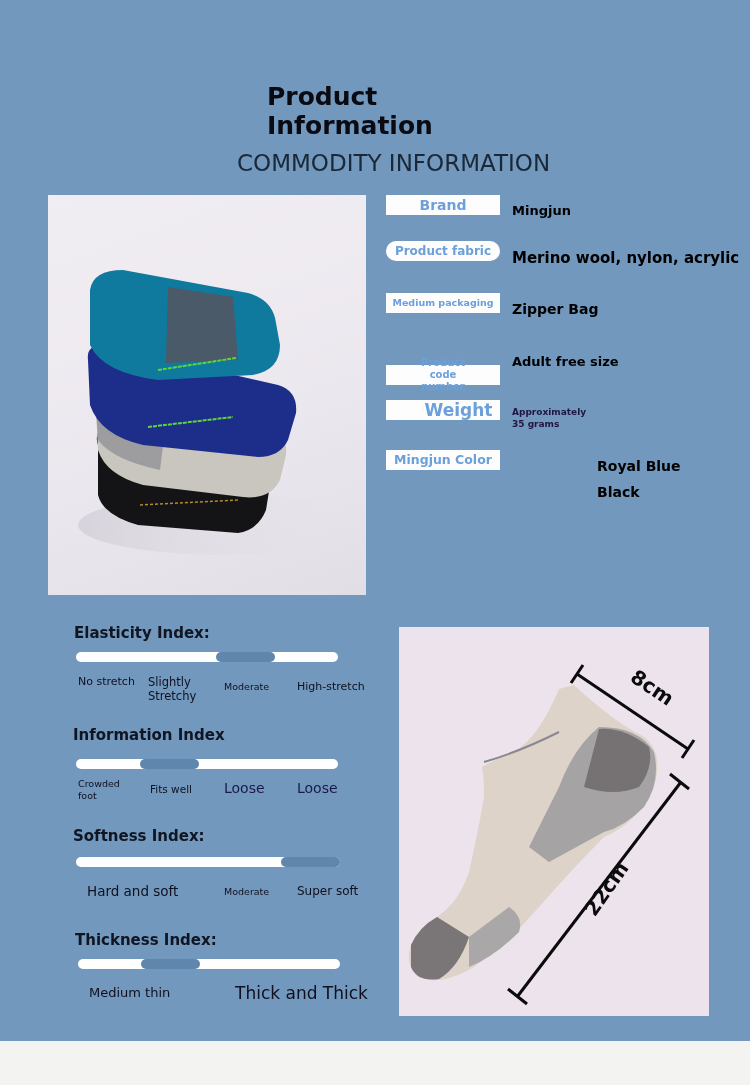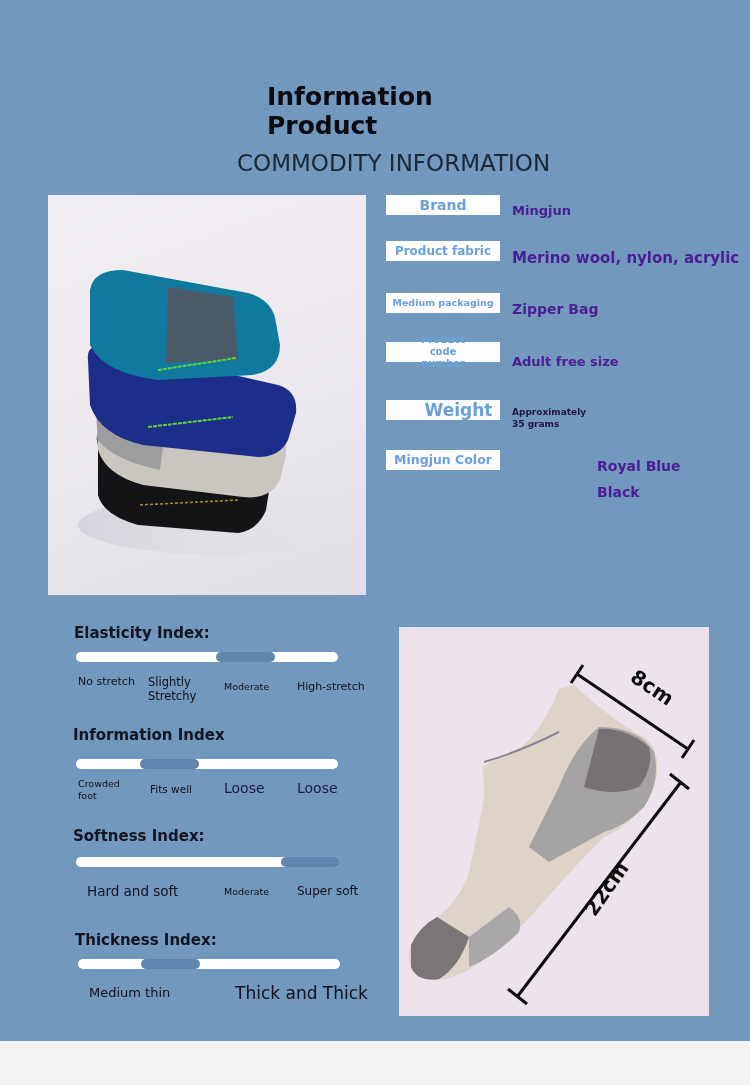--- a/index.html
+++ b/index.html
@@ -3,35 +3,35 @@
 <meta charset="utf-8">
 <style>
   html,body{margin:0;padding:0;}
   body{width:750px;height:1085px;background:#f3f3f1;font-family:"DejaVu Sans",sans-serif;position:relative;overflow:hidden;}
   .page{position:absolute;left:0;top:0;width:750px;height:1041px;background:#7298bd;}
   .title{position:absolute;left:267px;top:82px;font-size:25px;font-weight:bold;line-height:29px;color:#0a0a12;}
   .subtitle{position:absolute;left:237px;top:150px;font-size:23px;color:#1a2838;letter-spacing:0px;font-family:"DejaVu Sans",sans-serif;font-weight:normal;}
   .photo1{position:absolute;left:48px;top:195px;width:318px;height:400px;background:linear-gradient(160deg,#f1eef3 0%,#ebe7ee 60%,#e2dee6 100%);overflow:hidden;}
   .photo2{position:absolute;left:399px;top:627px;width:310px;height:389px;background:#ede3ec;overflow:hidden;}
   .label-box{position:absolute;left:386px;width:114px;height:20px;background:#fdfdfd;display:flex;align-items:center;justify-content:center;text-align:center;color:#6ba0da;font-weight:bold;line-height:12px;}
-  .value{position:absolute;left:512px;color:#4c1d95;font-weight:bold;}
+  .value{position:absolute;left:512px;color:#000000;font-weight:bold;}
   .idx-title{position:absolute;font-size:15px;font-weight:bold;color:#111522;}
   .track{position:absolute;height:10px;background:#fff;border-radius:5px;}
   .knob{position:absolute;top:0;height:10px;background:#5f86ad;border-radius:5px;}
   .tick{position:absolute;font-weight:normal;color:#10101e;line-height:14px;}
   .bottom{position:absolute;left:0;top:1041px;width:750px;height:44px;background:#f3f3f1;}
 </style>
 </head>
 <body>
 
 <div class="page">
 
   <div class="title">
+    <div>Product</div>
     <div>Information</div>
-    <div>Product</div>
   </div>
   <div class="subtitle">COMMODITY INFORMATION</div>
 
   <div class="photo1">
     <svg width="318" height="400" viewBox="0 0 318 400">
       <defs>
         <linearGradient id="shadow" x1="0" y1="0" x2="1" y2="0">
           <stop offset="0" stop-color="#d5d1da" stop-opacity="0.9"></stop>
           <stop offset="1" stop-color="#e8e5ec" stop-opacity="0"></stop>
         </linearGradient>
@@ -51,31 +51,31 @@
       <path d="M120 92 L185 102 L190 165 L118 168 Z" fill="#4b5a68"></path>
       <line x1="110" y1="175" x2="188" y2="163" stroke="#5fd53a" stroke-width="2" stroke-dasharray="4 1"></line>
     </svg>
   </div>
 
   <div class="label-box" style="top:195px;font-size:14px;">
       <span>Brand</span>
     </div>
   <div class="value" style="top:203px;font-size:13px;">Mingjun</div>
 
-  <div class="label-box" style="top:241px;font-size:12px;">
+  <div class="label-box" style="top:241px;font-size:12px;border-radius:10px;">
       <span>Product fabric</span>
     </div>
   <div class="value" style="top:249px;font-size:15px;">Merino wool, nylon, acrylic</div>
 
   <div class="label-box" style="top:293px;font-size:9.5px;">
       <span>Medium packaging</span>
     </div>
   <div class="value" style="top:301px;font-size:14px;">Zipper Bag</div>
 
-  <div class="label-box" style="top:342px;font-size:10px;padding:0 35px;box-sizing:border-box;">
+  <div class="label-box" style="top:365px;font-size:10px;padding:0 35px;box-sizing:border-box;">
       <span>Product code number</span>
     </div>
   <div class="value" style="top:354px;font-size:13px;">Adult free size</div>
 
   <div class="label-box" style="top:400px;font-size:17px;padding-left:31px;box-sizing:border-box;">
       <span>Weight</span>
     </div>
   <div class="value" style="top:406px;font-size:9px;width:80px;line-height:12px;color:#201640;">Approximately 35 grams</div>
 
   <div class="label-box" style="top:450px;font-size:12.5px;">

